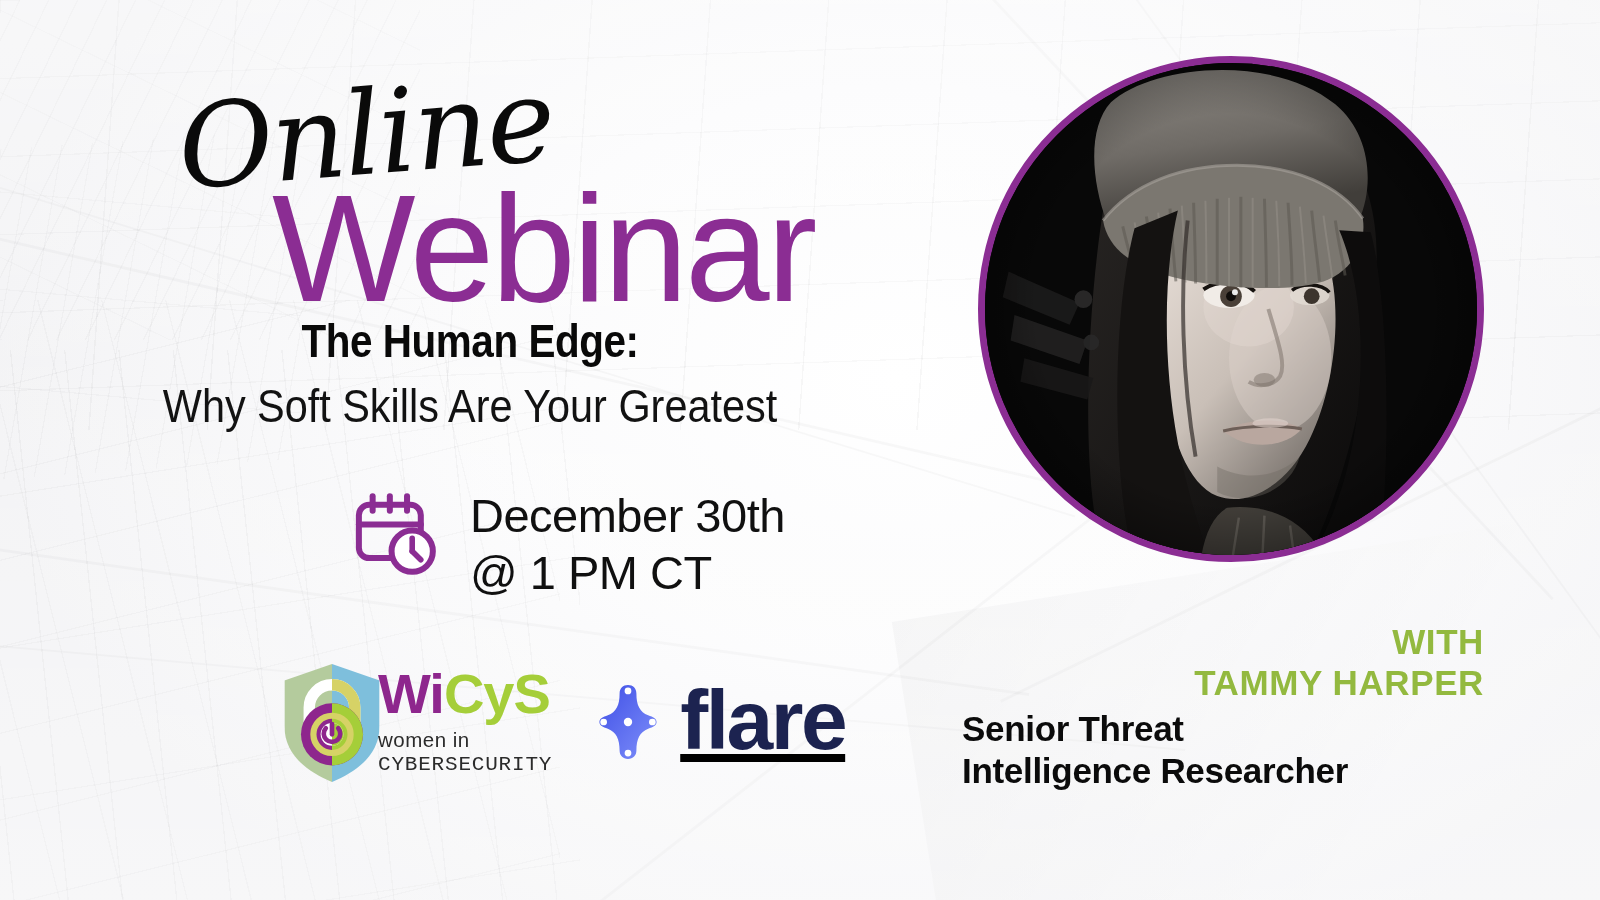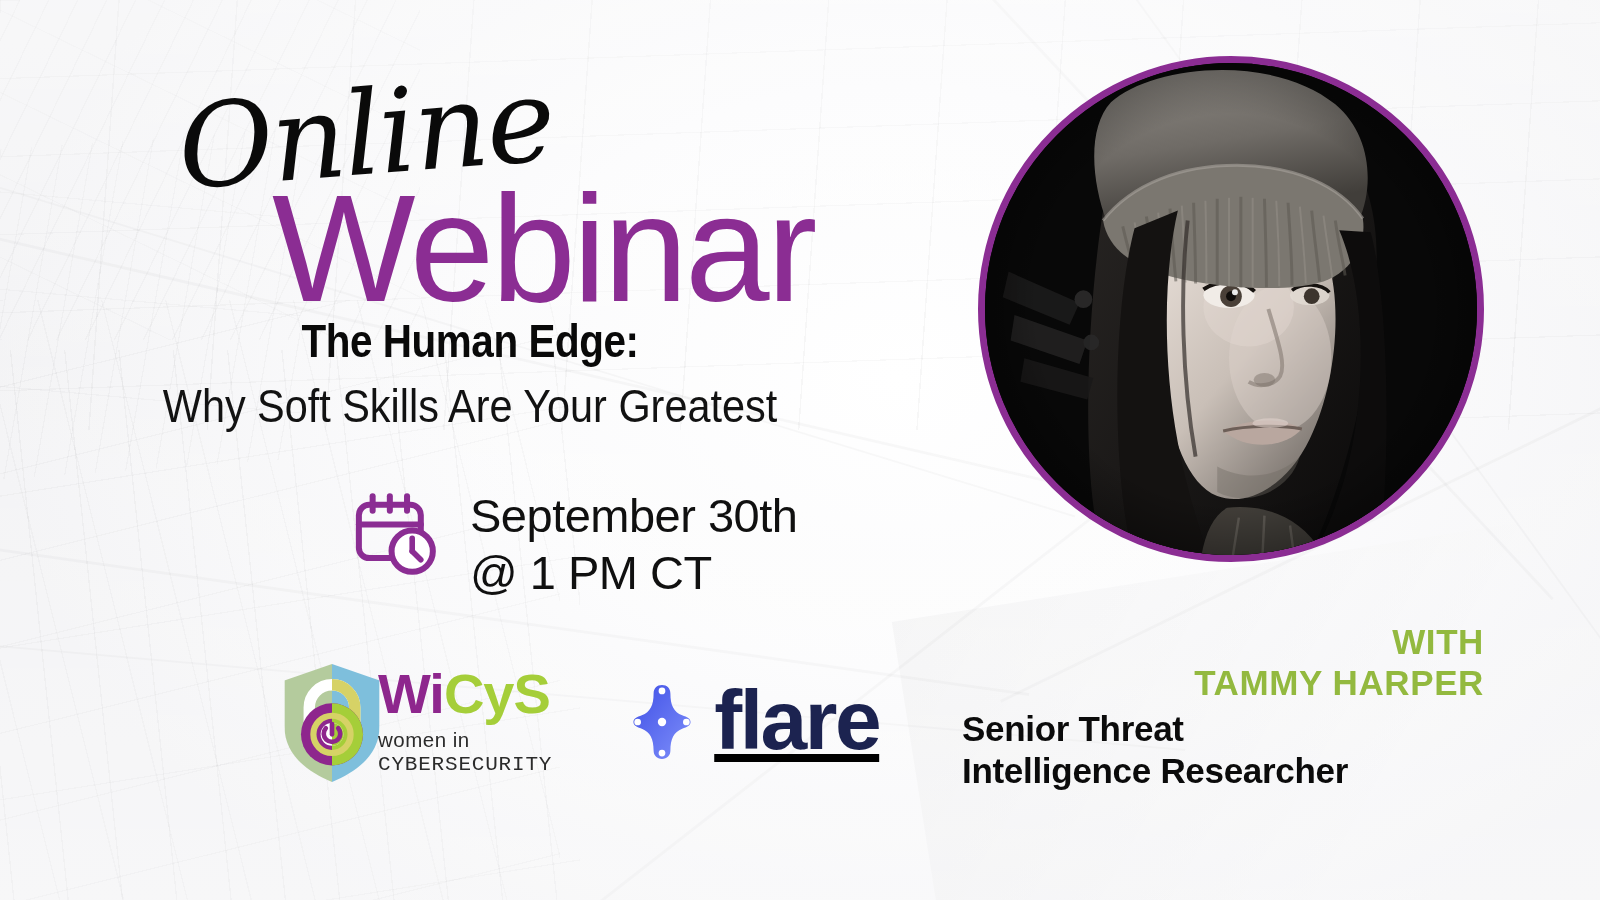--- a/index.html
+++ b/index.html
@@ -151,21 +151,21 @@
     font-size:47px;
     line-height:1.22;
     color:#101010;
     letter-spacing:-0.5px;
     white-space:pre-line;
   }
 
   
   .logos {
     position:absolute; left:280px; top:660px;
-    display:flex; align-items:center; gap:68px;
+    display:flex; align-items:center; gap:34px;
   }
 
   .wicys { display:flex; align-items:center; gap:2px; }
   .wicys-shield { width:104px; height:122px; flex:none; margin-top:2px; }
   .wicys-words { margin-left:-8px; }
   .wicys-name {
     font-family:"Liberation Sans", sans-serif;
     font-weight:700; font-size:56px; line-height:.96;
     letter-spacing:-1px;
   }
@@ -265,21 +265,21 @@
           <line x1="24" y1="6" x2="24" y2="23"></line>
           <line x1="44" y1="6" x2="44" y2="23"></line>
           <line x1="64" y1="6" x2="64" y2="23"></line>
         </g>
         <circle cx="70" cy="70" r="24" fill="#ffffff" stroke="#8b2d93" stroke-width="7"></circle>
         <g stroke="#8b2d93" stroke-width="6.5" stroke-linecap="round">
           <line x1="70" y1="55" x2="70" y2="70"></line>
           <line x1="70" y1="70" x2="80" y2="80"></line>
         </g>
       </svg>
-      <div class="date-text">September 30th
+      <div class="date-text">December 30th
 @ 1 PM CT</div>
     </div>
 
     <div class="logos">
 
       <div class="wicys">
         <svg class="wicys-shield" viewBox="0 0 100 118">
           <defs>
             <clipPath id="shieldclip">
               <path d="M50 2 L96 18 V62 C96 90 74 106 50 116 C26 106 4 90 4 62 V18 Z"></path>

